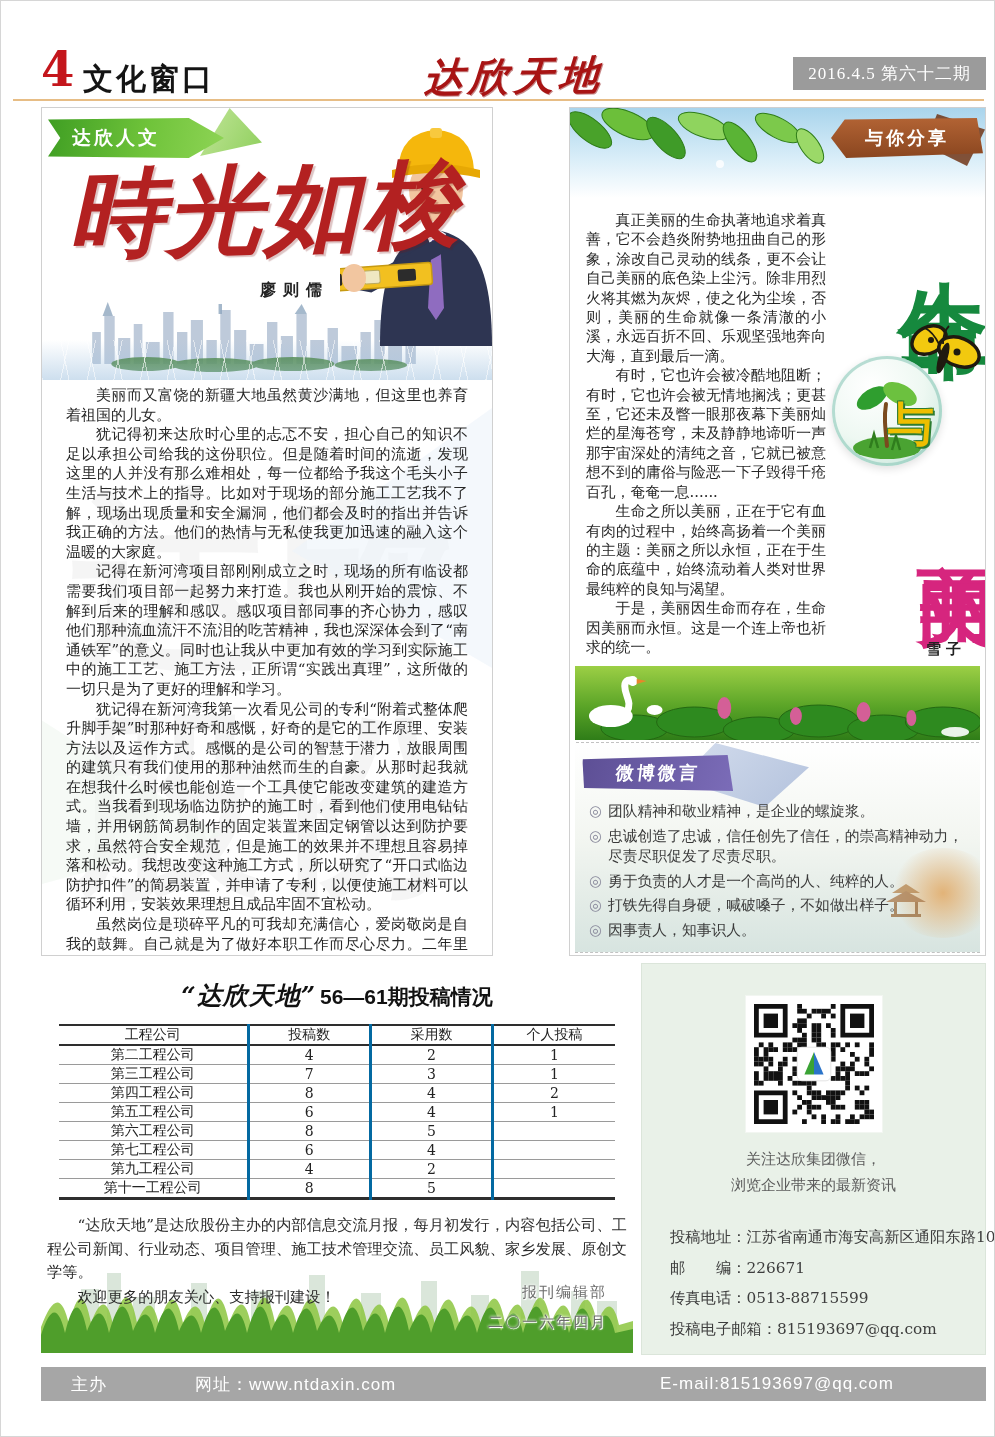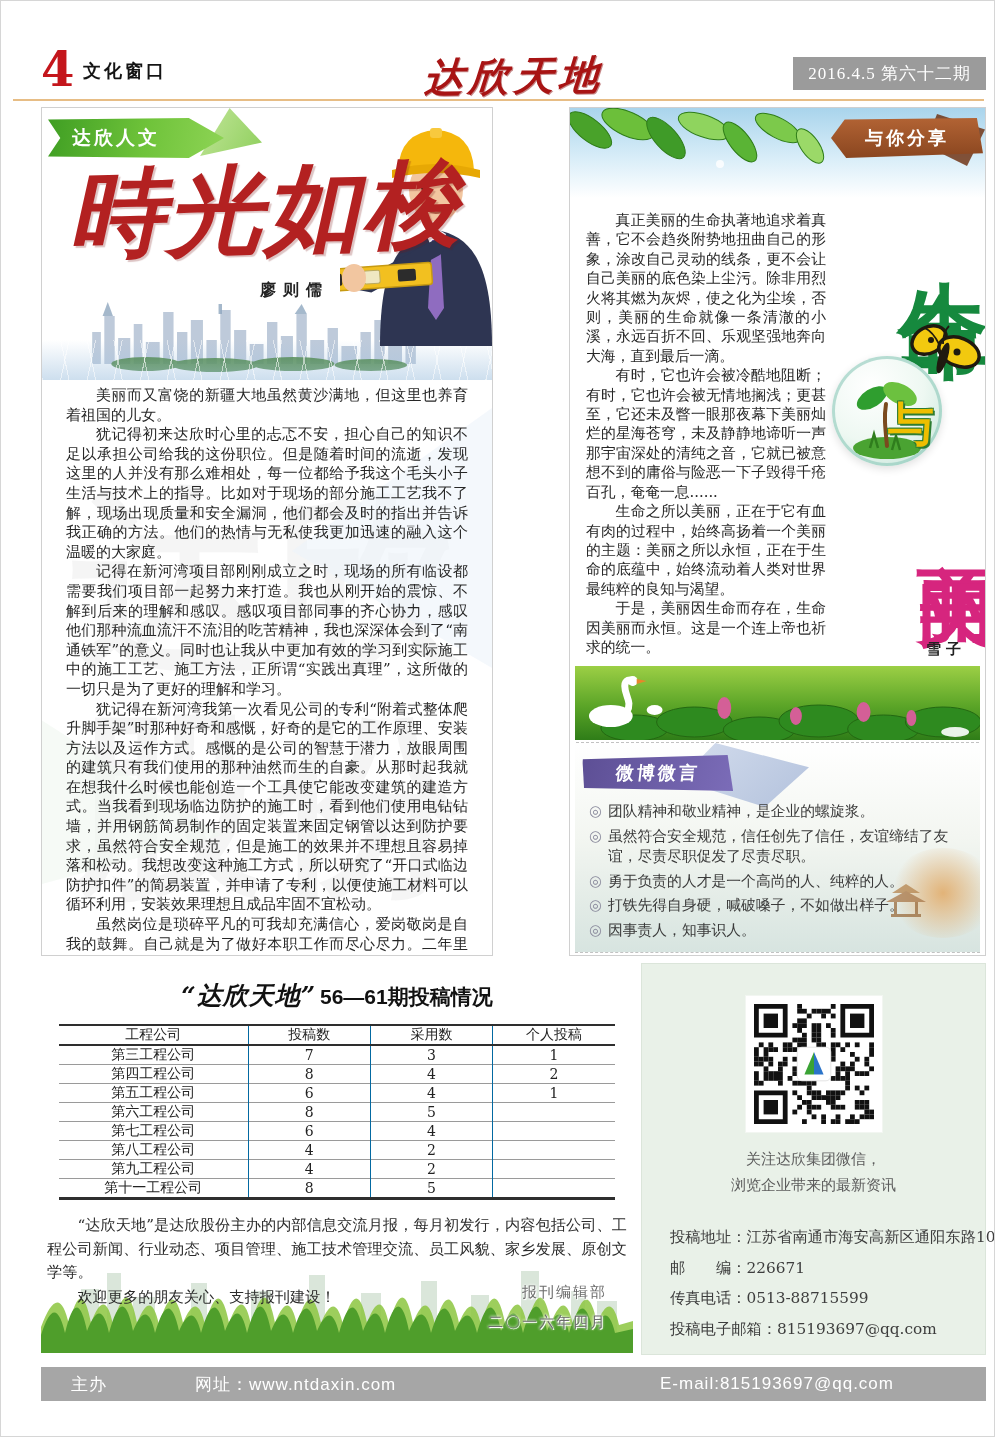--- a/index.html
+++ b/index.html
@@ -2,21 +2,21 @@
 <html><head>
 <meta charset="utf-8">
 <style>
   html,body{margin:0;padding:0;background:#ffffff;}
   .page{position:relative;width:995px;height:1437px;background:#fff;border:1px solid #d6d6d6;box-sizing:border-box;
         font-family:"DejaVu Serif",serif;overflow:hidden;}
 
   
   .masthead{position:absolute;left:40px;top:50px;width:945px;height:46px;}
   .page-num{position:absolute;left:0;top:-6px;color:#c4161c;font-size:48px;font-weight:bold;line-height:1;font-family:"DejaVu Serif",serif;}
-  .section-title{position:absolute;left:42px;top:8px;font-size:18px;font-weight:bold;color:#141414;letter-spacing:3px;}
+  .section-title{position:absolute;left:42px;top:8px;font-size:30px;font-weight:bold;color:#141414;letter-spacing:3px;}
   .mh-center{position:absolute;left:50%;top:-2px;transform:translateX(-50%) skewX(-5deg) rotate(-1deg);
              font-size:40px;color:#a81414;font-weight:bold;font-style:italic;letter-spacing:5px;
              text-shadow:1px 1px 0 rgba(140,15,15,.5);white-space:nowrap;}
   .mh-right{position:absolute;right:0;top:6px;background:#9b9b9b;color:#fff;font-size:17px;padding:5px 15px;
             font-family:Liberation Serif, serif;letter-spacing:1px;}
   .head-rule{position:absolute;left:12px;top:98px;width:971px;height:2px;background:#e7bd85;}
 
   
   .left-box{position:absolute;left:40px;top:106px;width:452px;height:849px;border:1px solid #d0d0d0;box-sizing:border-box;overflow:hidden;background:#fff;}
   .hero{position:relative;height:272px;}
@@ -94,21 +94,21 @@
   
   .bl{position:absolute;left:40px;top:962px;width:592px;height:390px;overflow:hidden;}
   .tbl-title{text-align:center;margin-top:16px;white-space:nowrap;}
   .tname{font-size:25px;font-weight:bold;font-style:italic;letter-spacing:1px;color:#111;}
   .trest{font-size:21px;font-weight:bold;font-family:"Liberation Sans",sans-serif;color:#111;margin-left:4px;}
   table.sub{width:556px;margin:12px auto 0;border-collapse:collapse;font-size:14px;color:#222;
             border-top:2px solid #2e2e2e;border-bottom:3px solid #2e2e2e;}
   table.sub th{border-bottom:2px solid #2e2e2e;font-weight:normal;}
   table.sub th,table.sub td{text-align:center;height:17.6px;padding:0;}
   table.sub td{border-top:1px solid #9a9a9a;}
-  table.sub th + th,table.sub td + td{border-left:1px solid #0369a1;}
+  table.sub th + th,table.sub td + td{border-left:3px solid #0369a1;}
   .col-co{width:34%;} .col-n{width:22%;}
   .about-p{margin:14px 6px 0 6px;font-size:15.2px;line-height:23.5px;text-indent:2em;text-align:justify;color:#2c2c2c;position:relative;z-index:2;}
   .welcome-p{margin:2px 6px 0 6px;font-size:15.2px;text-indent:2em;color:#2c2c2c;position:relative;z-index:2;}
   .grass{position:absolute;left:0;bottom:0;width:100%;height:92px;z-index:1;}
   .editor-lines{position:absolute;right:26px;bottom:16px;z-index:3;text-align:right;font-size:15px;color:#6d6d6d;
                 line-height:30px;letter-spacing:2px;text-shadow:0 0 3px #fff,0 0 3px #fff,1px 1px 0 #fff;}
 
   
   .br{position:absolute;left:640px;top:962px;width:345px;height:392px;background:#e9f1e8;border:1px solid #dbe5da;box-sizing:border-box;}
   .qr-card{width:136px;height:136px;background:#fff;margin:32px auto 0;display:flex;align-items:center;justify-content:center;box-shadow:0 0 0 1px #f2f6f1;}
@@ -321,21 +321,21 @@
       <div class="ribbon-purple">
         <span>微博微言</span>
       </div>
       <ul class="weibo-list">
         <li>
             <span class="weibo-bullet">◎</span>
             <span>团队精神和敬业精神，是企业的螺旋浆。</span>
           </li>
         <li>
             <span class="weibo-bullet">◎</span>
-            <span>虽然符合安全规范，信任创先了信任，友谊缔结了友谊，尽责尽职促发了尽责尽职。</span>
+            <span>忠诚创造了忠诚，信任创先了信任，的崇高精神动力，尽责尽职促发了尽责尽职。</span>
           </li>
         <li>
             <span class="weibo-bullet">◎</span>
             <span>勇于负责的人才是一个高尚的人、纯粹的人。</span>
           </li>
         <li>
             <span class="weibo-bullet">◎</span>
             <span>打铁先得自身硬，喊破嗓子，不如做出样子。</span>
           </li>
         <li>
@@ -354,20 +354,26 @@
       <thead>
         <tr>
           <th class="col-co">工程公司</th>
           <th class="col-n">投稿数</th>
           <th class="col-n">采用数</th>
           <th class="col-n">个人投稿</th>
         </tr>
       </thead>
       <tbody>
         <tr>
+            <td>第二工程公司</td>
+            <td>4</td>
+            <td>2</td>
+            <td>1</td>
+          </tr>
+        <tr>
             <td>第三工程公司</td>
             <td>7</td>
             <td>3</td>
             <td>1</td>
           </tr>
         <tr>
             <td>第四工程公司</td>
             <td>8</td>
             <td>4</td>
             <td>2</td>
@@ -381,26 +387,20 @@
         <tr>
             <td>第六工程公司</td>
             <td>8</td>
             <td>5</td>
             <td></td>
           </tr>
         <tr>
             <td>第七工程公司</td>
             <td>6</td>
             <td>4</td>
-            <td></td>
-          </tr>
-        <tr>
-            <td>第八工程公司</td>
-            <td>4</td>
-            <td>2</td>
             <td></td>
           </tr>
         <tr>
             <td>第九工程公司</td>
             <td>4</td>
             <td>2</td>
             <td></td>
           </tr>
         <tr>
             <td>第十一工程公司</td>

